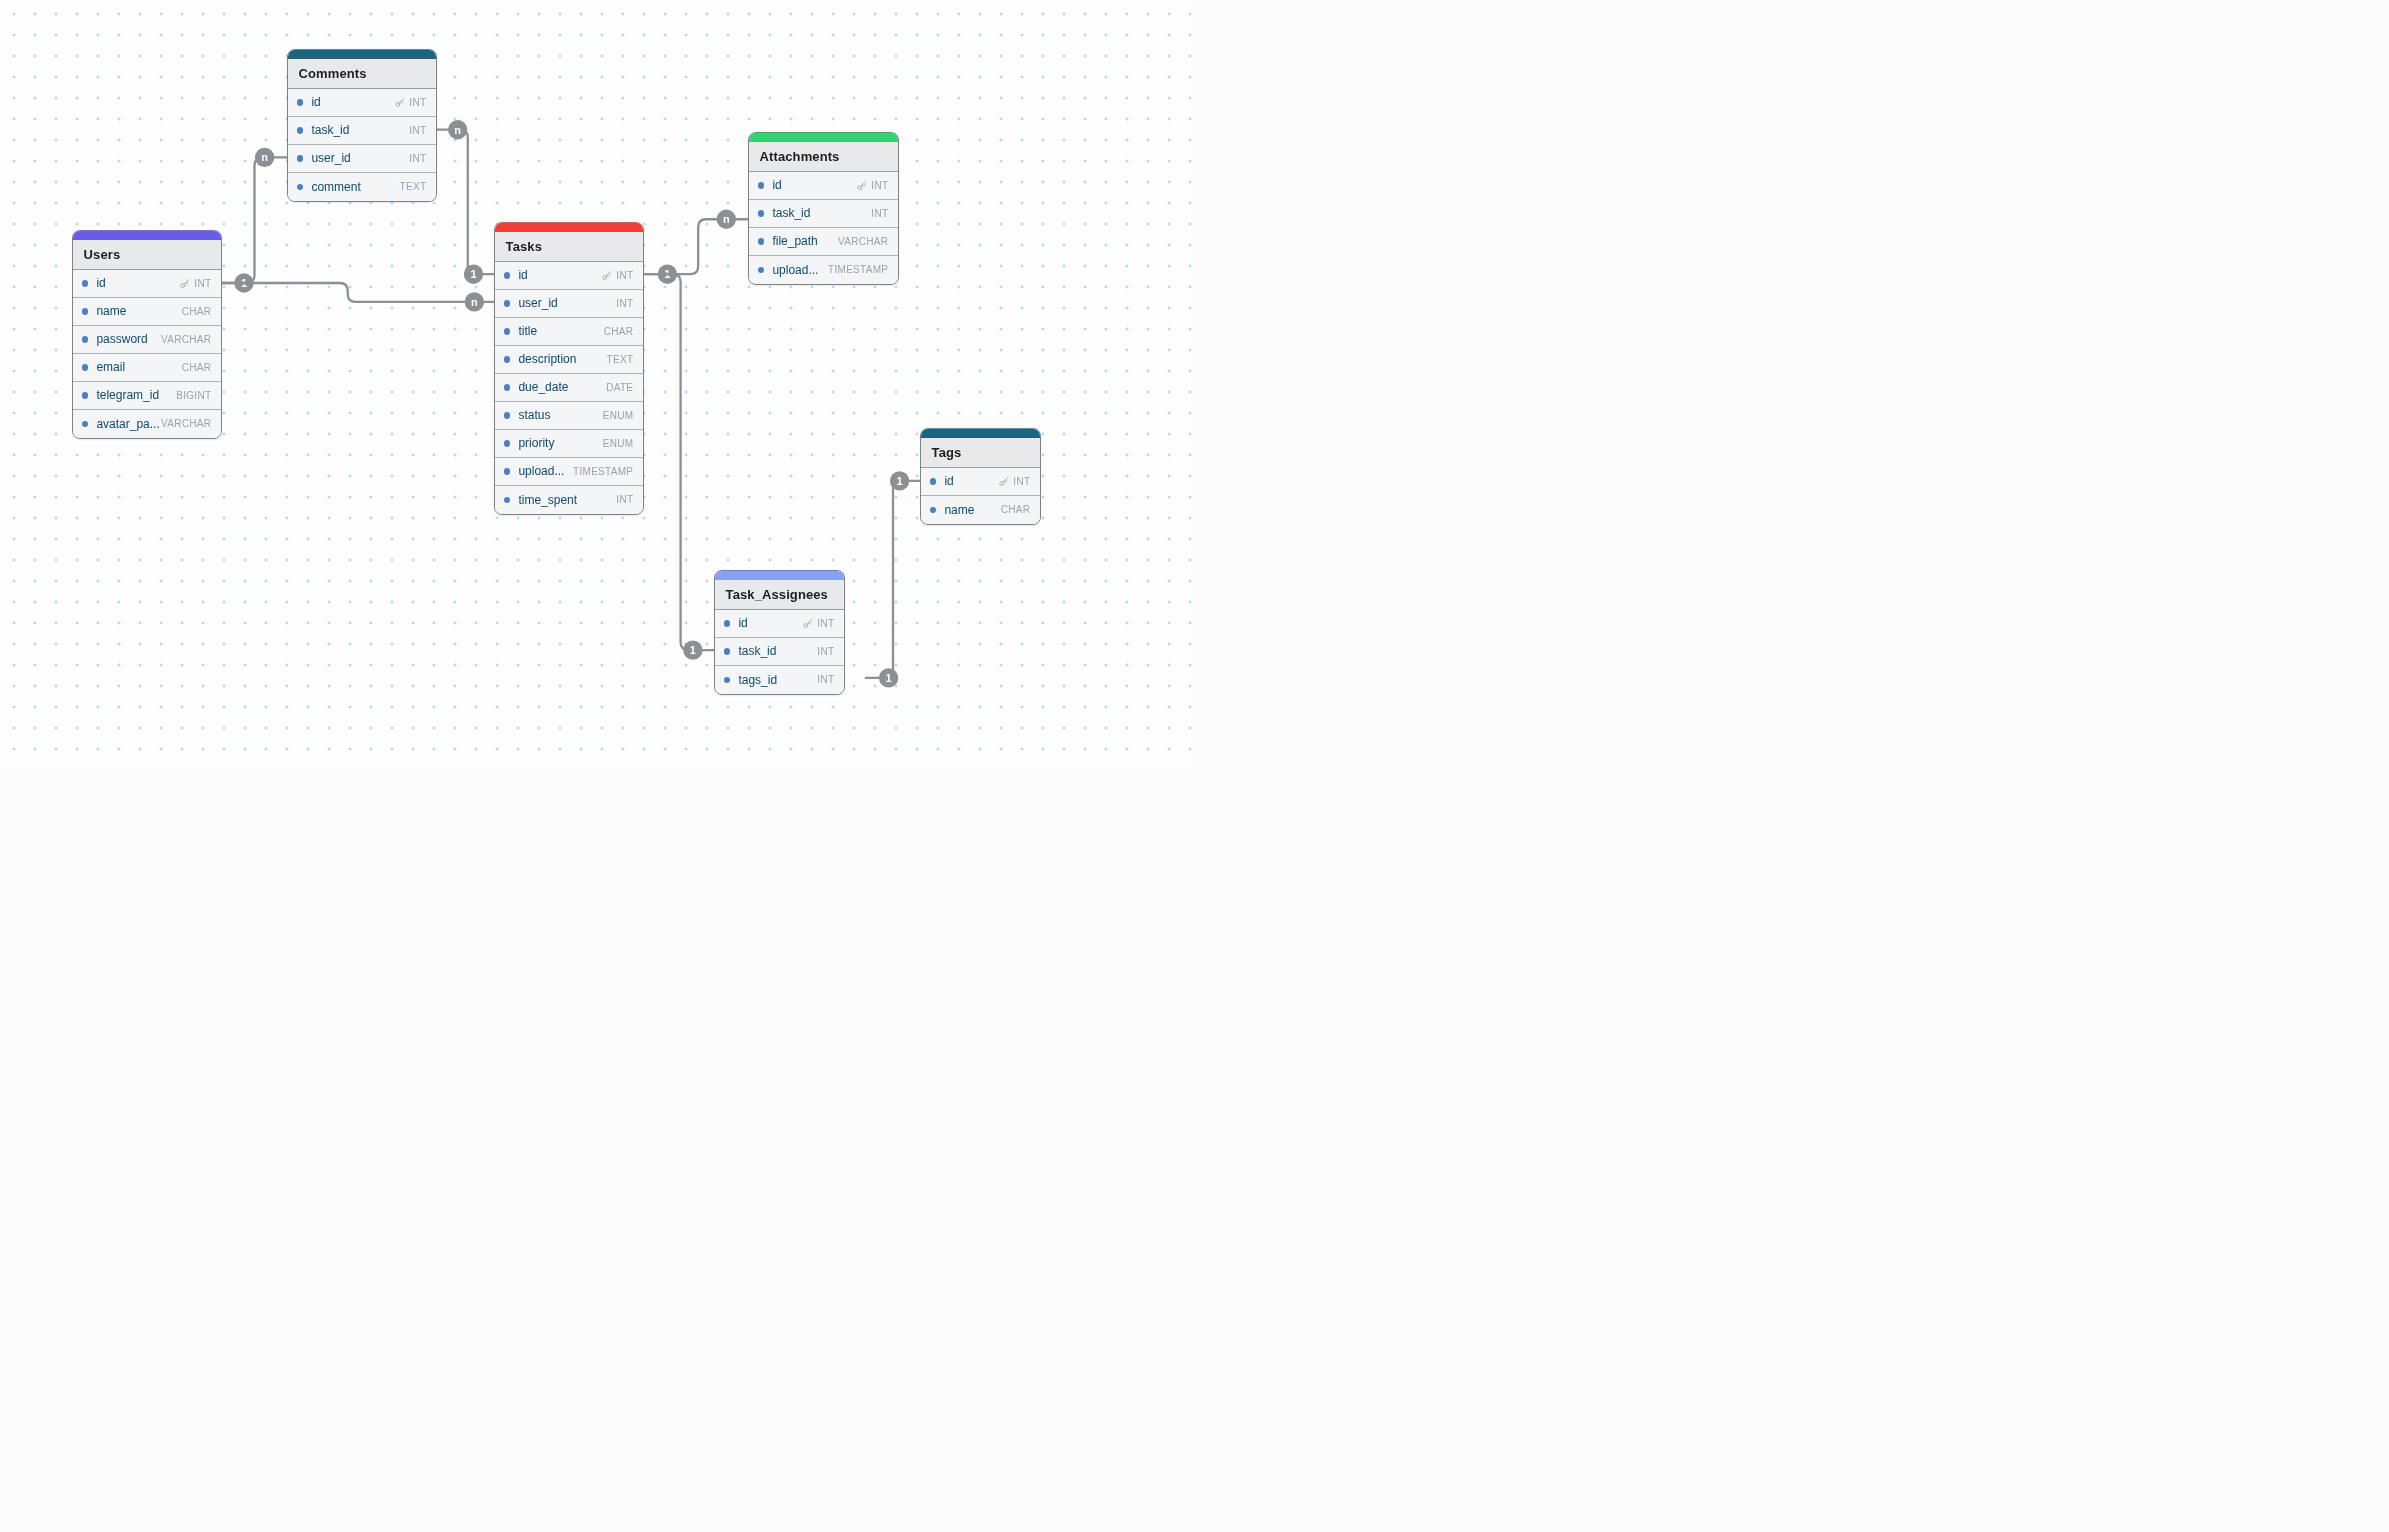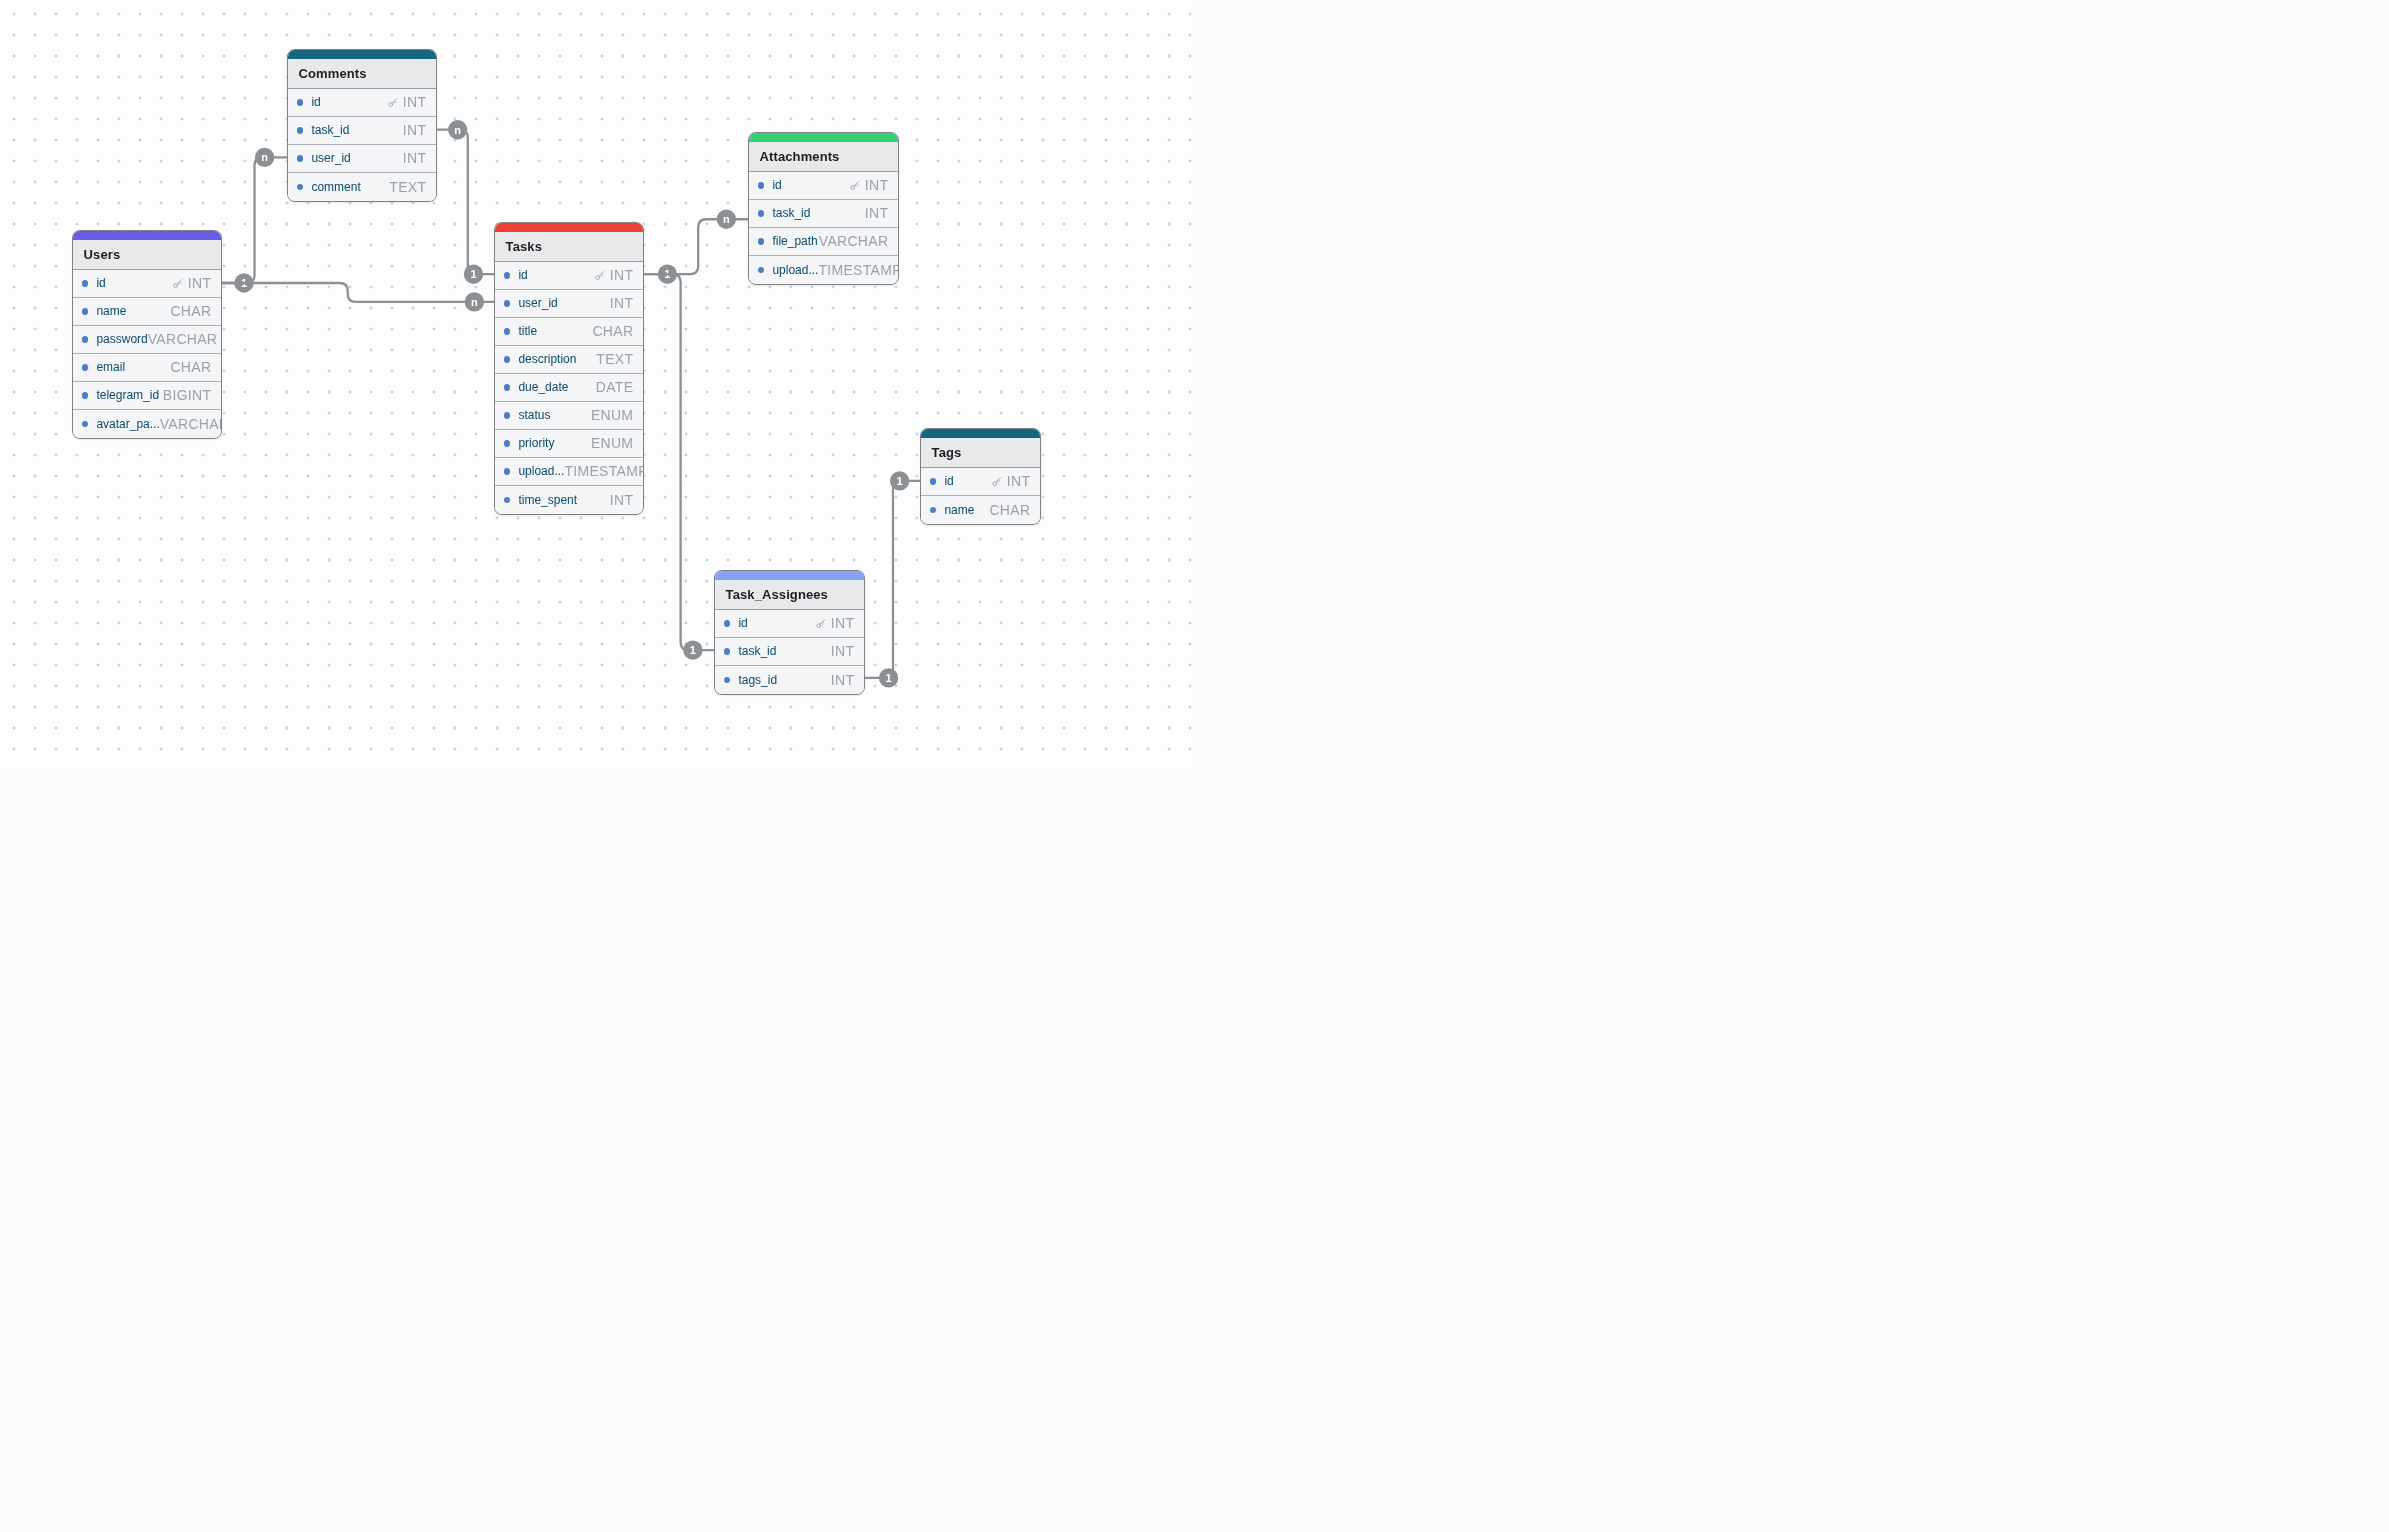--- a/index.html
+++ b/index.html
@@ -24,21 +24,21 @@
     background:#e8e9ea;border-bottom:0.9px solid #989da3;
   }
   .table-title{font-size:13px;font-weight:bold;color:#1c1e21;letter-spacing:0.1px;}
   .field-row{
     height:28px;box-sizing:border-box;display:flex;align-items:center;
     padding:0 9.7px 0 8.8px;background:#f4f5f6;border-bottom:0.9px solid #aeb2b8;
   }
   .field-row:last-child{border-bottom:none;}
   .field-dot{width:6.6px;height:6.6px;border-radius:50%;background:#4a80c2;flex:0 0 auto;margin-right:8px;}
   .field-name{font-size:12px;color:#0c4a6e;white-space:nowrap;}
-  .field-type{margin-left:auto;font-size:14px;color:#9aa1ab;letter-spacing:0.3px;white-space:nowrap;display:flex;align-items:center;gap:3.5px;}
+  .field-type{margin-left:auto;font-size:10px;color:#9aa1ab;letter-spacing:0.3px;white-space:nowrap;display:flex;align-items:center;gap:3.5px;}
   .pk-icon{width:12.3px;height:12.3px;flex:0 0 auto;}
   .pk-icon path,.pk-icon circle{stroke:#9aa1ab;stroke-width:1.7;fill:none;stroke-linecap:round;}
 </style>
 </head>
 <body>
 
 <div class="canvas">
   <svg class="rel-layer" viewBox="0 0 1358 871" xmlns="http://www.w3.org/2000/svg">
       <path d="M 496 147.5 L 522.5 147.5 Q 531.5 147.5 531.5 156.5 L 531.5 302.8 Q 531.5 311.8 540.5 311.8 L 562 311.8" class="rel-line"></path>
       <g>
@@ -335,21 +335,21 @@
         <div class="field-row">
     <span class="field-dot"></span>
     <span class="field-name">name</span>
     <span class="field-type">
 
       <span>CHAR</span>
     </span>
   </div>
       </div>
   </div>
-    <div class="table-card" style="left: 714px; top: 570px; width: 151px;">
+    <div class="table-card" style="left: 714px; top: 570px; width: 131px;">
     <div class="color-strip" style="background: rgb(134, 162, 244);"></div>
     <div class="table-header">
       <span class="table-title">Task_Assignees</span>
     </div>
     <div>
         <div class="field-row">
     <span class="field-dot"></span>
     <span class="field-name">id</span>
     <span class="field-type">
       <svg class="pk-icon" viewBox="0 0 24 24">

